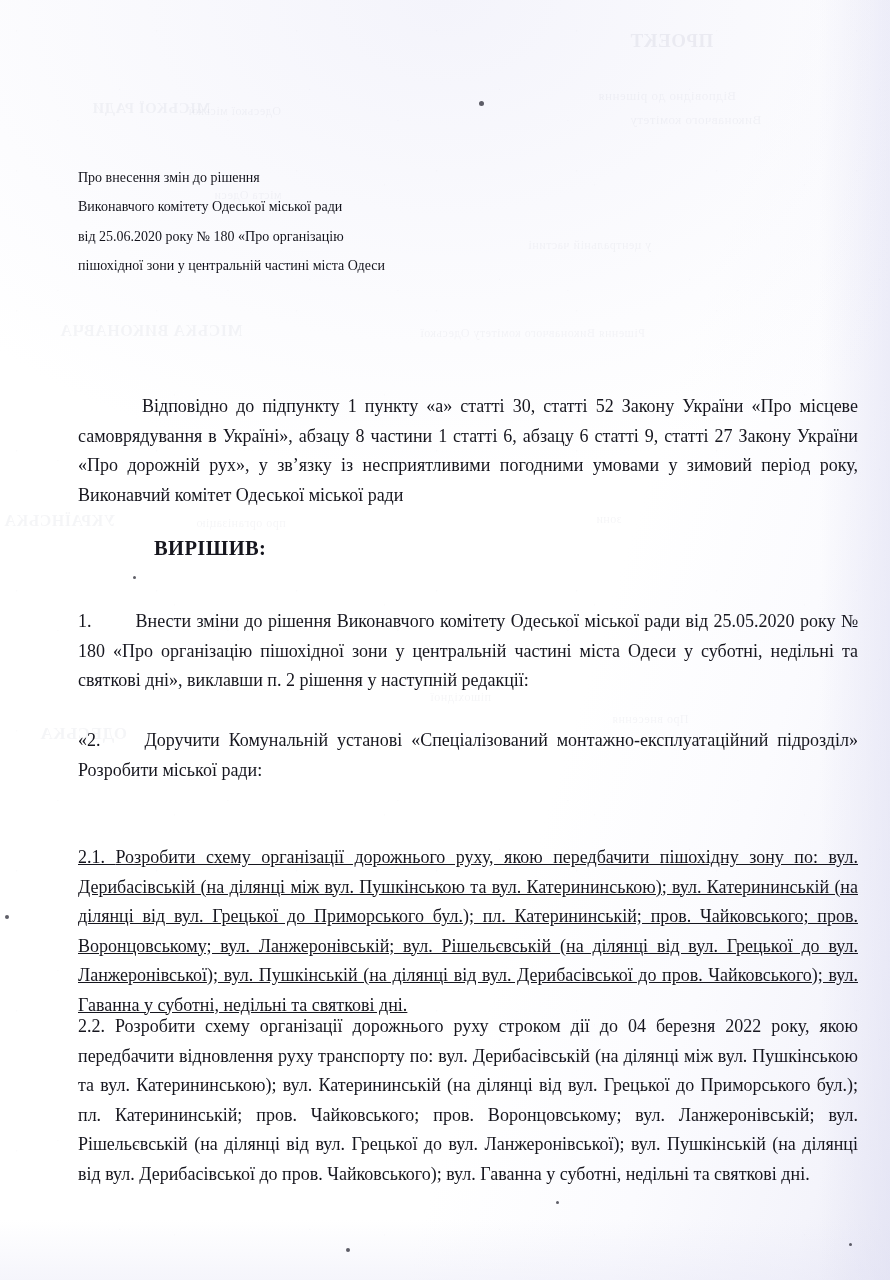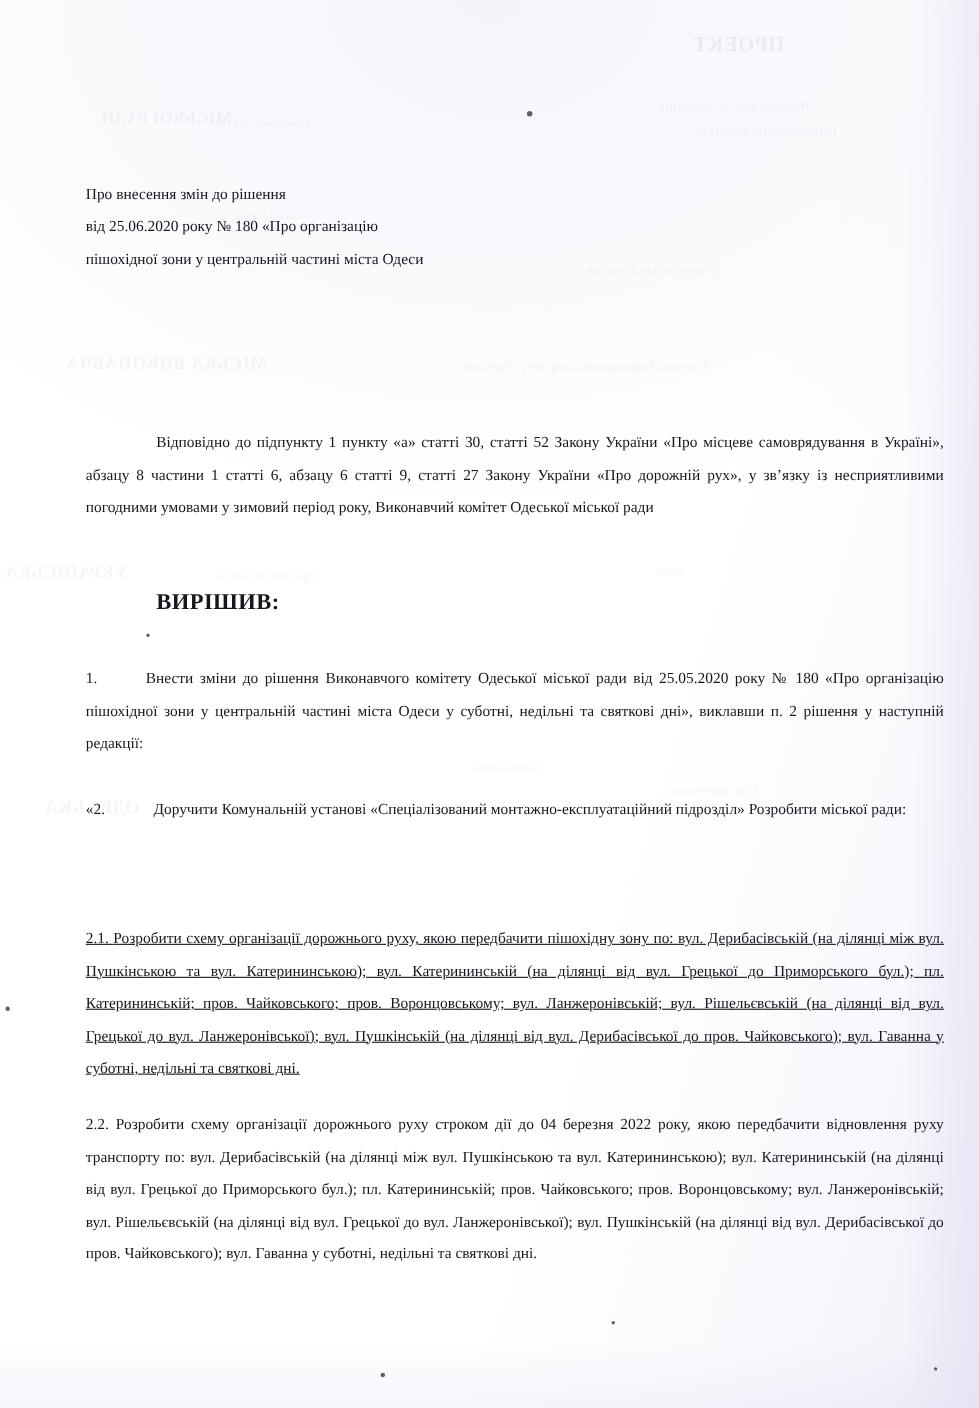--- a/index.html
+++ b/index.html
@@ -86,29 +86,29 @@
     line-height: 29.4px;
     text-align: left;
     color: #14141c;
   }
   .title-block .tline { display: block; white-space: nowrap; }
 
   .body-para {
     position: absolute;
     left: 0;
     width: 780px;
-    font-size: 14px;
+    font-size: 18px;
     line-height: 29.5px;
     text-align: justify;
     text-justify: inter-word;
     color: #16161e;
     hyphens: none;
   }
   .p-preamble  { top: 374px;  text-indent: 64px; }
-  .h-resolved  { top: 534px;  left: 64px; width: 300px; font-size: 20.5px; font-weight: 700;
+  .h-resolved  { top: 534px;  left: 76px; width: 300px; font-size: 20.5px; font-weight: 700;
                  letter-spacing: .4px; text-align: left; }
   .p-item1     { top: 589px;  text-indent: 0; }
   .p-item2     { top: 708px;  text-indent: 0; }
   .p-item21    { top: 825px;  text-indent: 0; text-decoration: underline; }
   .p-item22    { top: 994px;  text-indent: 0; }
 
   
   .numtab { display: inline-block; width: 44px; }
 
   
@@ -152,20 +152,21 @@
       <div class="speck" style="left: 5px; top: 915px; width: 4px; height: 4px;"></div>
       <div class="speck" style="left: 346px; top: 1248px; width: 4px; height: 4px;"></div>
       <div class="speck" style="left: 849px; top: 1243px; width: 3px; height: 3px;"></div>
       <div class="speck" style="left: 556px; top: 1201px; width: 3px; height: 3px;"></div>
     </div>
 
   <div id="content">
 
     <div class="title-block">
       <span class="tline">Про внесення змін до рішення</span>
+      <span class="tline">Виконавчого комітету Одеської міської ради</span>
       <span class="tline">від 25.06.2020 року № 180 «Про організацію</span>
       <span class="tline">пішохідної зони у центральній частині міста Одеси</span>
     </div>
 
     <p class="body-para p-preamble">Відповідно до підпункту 1 пункту «а» статті 30, статті 52 Закону України «Про місцеве самоврядування в Україні», абзацу 8 частини 1 статті 6, абзацу 6 статті 9, статті 27 Закону України «Про дорожній рух», у зв’язку із несприятливими погодними умовами у зимовий період року, Виконавчий комітет Одеської міської ради</p>
 
     <div class="h-resolved body-para">ВИРІШИВ:</div>
 
     <p class="body-para p-item1"><span>1.</span><span class="numtab"></span><span>Внести зміни до рішення Виконавчого комітету Одеської міської ради від 25.05.2020 року № 180 «Про організацію пішохідної зони у центральній частині міста Одеси у суботні, недільні та святкові дні», виклавши п. 2 рішення у наступній редакції:</span></p>
 

